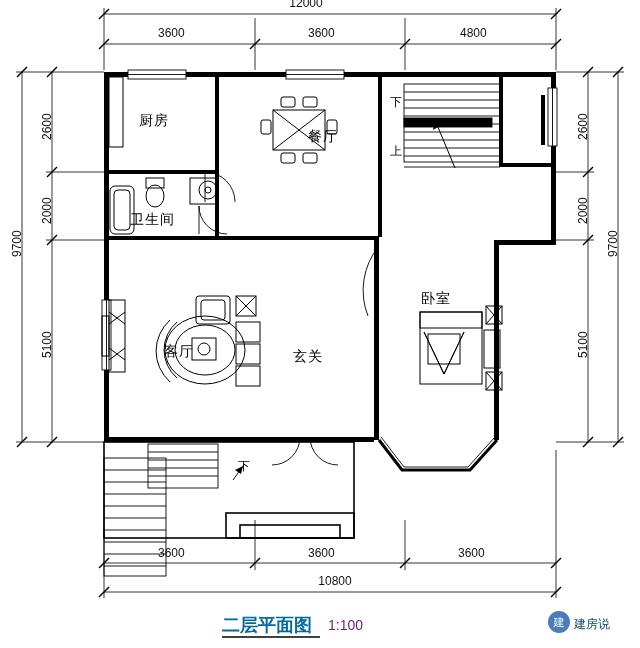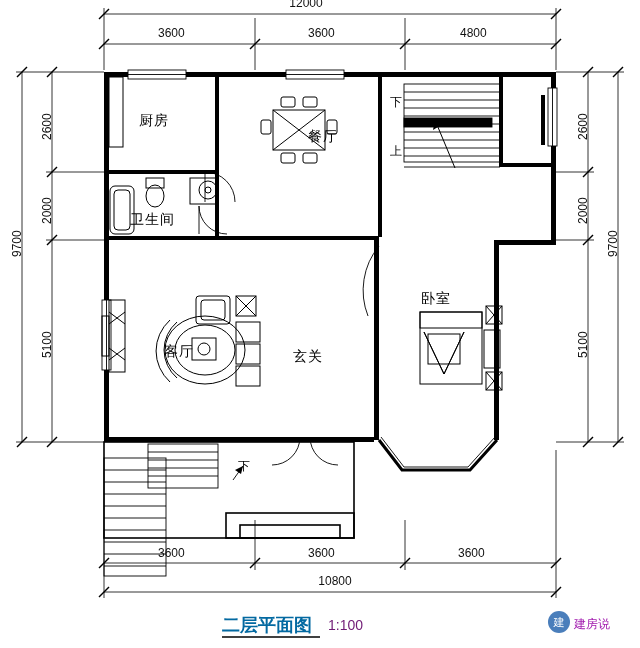--- a/index.html
+++ b/index.html
@@ -20,21 +20,21 @@
   }
   .title{
     position:absolute;font-size:18px;font-weight:bold;color:#0369a1;
     font-family:"DejaVu Sans", sans-serif;white-space:nowrap;
   }
   .scale{
     position:absolute;font-size:14px;color:#701a75;
     font-family:"Liberation Sans", sans-serif;white-space:nowrap;
   }
   .wm-text{
-    position:absolute;font-size:12px;color:#a21caf;
+    position:absolute;font-size:12px;color:#0c4a6e;
     font-family:Liberation Serif, serif;white-space:nowrap;
   }
   .wm-circle{
     position:absolute;width:22px;height:22px;border-radius:50%;
     background:#4a7ebb;color:#fff;font-size:11px;
     display:flex;align-items:center;justify-content:center;
     font-family:"DejaVu Sans", sans-serif;
   }
   svg{position:absolute;left:0;top:0;}
 </style>

